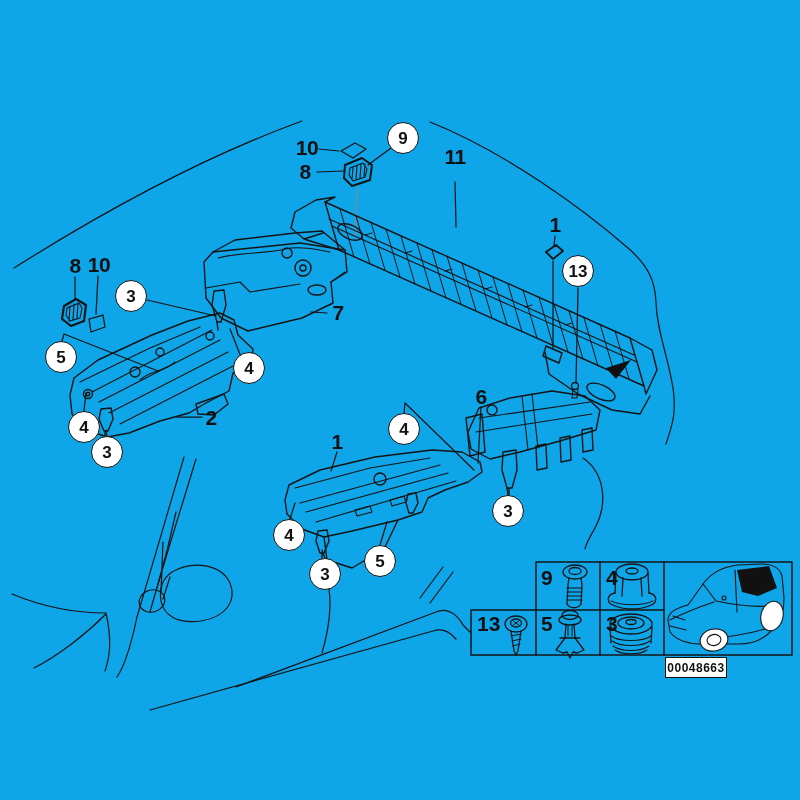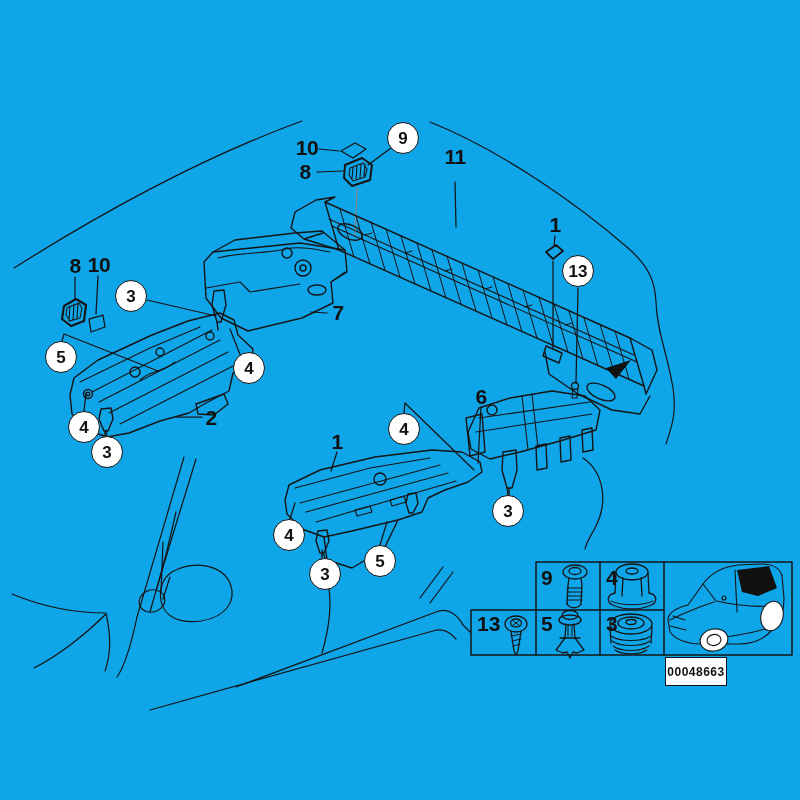--- a/index.html
+++ b/index.html
@@ -5,21 +5,21 @@
   html,body{margin:0;padding:0;background:#fff;}
   .stage{position:relative;width:800px;height:800px;background:#0ea5e9;overflow:hidden;
          font-family:"Liberation Sans", sans-serif;}
   .stage svg{position:absolute;left:0;top:0;}
   .lbl{position:absolute;transform:translate(-50%,-50%);font-weight:bold;font-size:21px;
        color:#111;letter-spacing:-0.5px;white-space:nowrap;line-height:1;}
   .co{position:absolute;transform:translate(-50%,-50%);width:32px;height:32px;border:1.9px solid #111;
       border-radius:50%;background:#fff;display:flex;align-items:center;justify-content:center;
       font-weight:bold;font-size:17px;color:#111;box-sizing:border-box;line-height:1;}
   .legnum{position:absolute;font-weight:bold;font-size:21px;color:#111;line-height:1;}
-  .codebox{position:absolute;left:665px;top:657px;width:62px;height:29px;border:1.4px solid #111;
+  .codebox{position:absolute;left:665px;top:657px;width:62px;height:21px;border:1.4px solid #111;
       display:flex;align-items:center;justify-content:center;font-weight:bold;font-size:12px;
       color:#111;background:#fff;box-sizing:border-box;letter-spacing:0.5px;}
 </style>
 </head>
 <body>
 
 <div class="stage">
 
 <svg width="800" height="800" viewBox="0 0 800 800" fill="none" stroke="#151515" stroke-width="1.4" stroke-linecap="round" stroke-linejoin="round">
 

